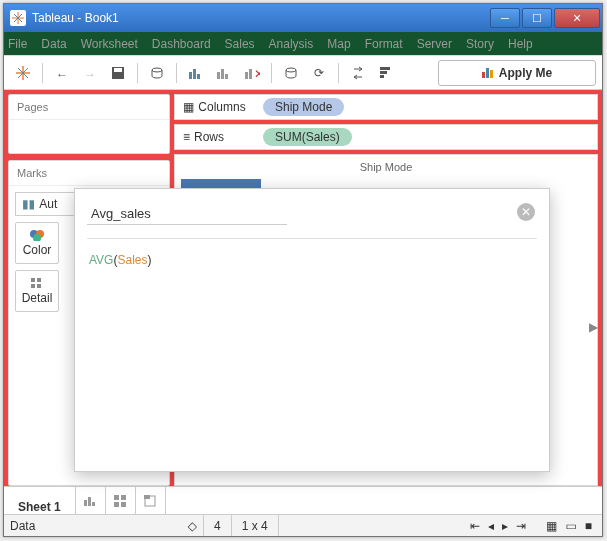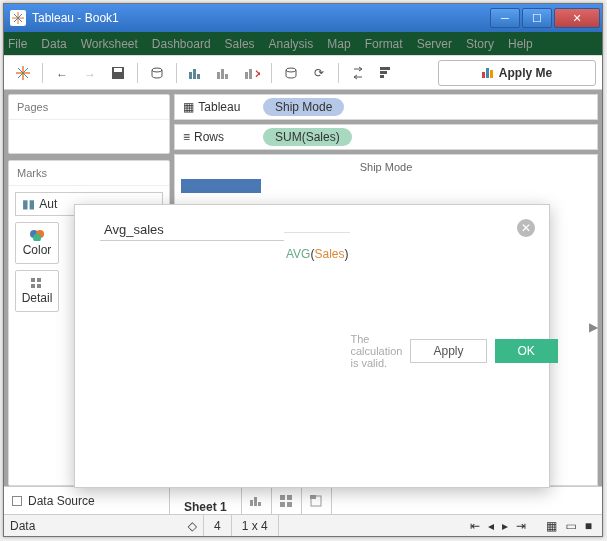--- a/index.html
+++ b/index.html
@@ -12,42 +12,42 @@
 .winbtn{width:30px;height:20px;background:linear-gradient(#5aa0f0,#3578c8);border:1px solid #2a5a9a;border-radius:2px;display:flex;align-items:center;justify-content:center;color:#fff;font-size:11px;cursor:pointer}
 .winbtn.close{width:46px;background:linear-gradient(#d66,#b44)}
 .menubar{height:24px;background:#14532d;border-bottom:1px solid #ddd;display:flex;align-items:center;padding:0 4px;gap:14px}
 .menubar span{color:#9a9a9a;cursor:pointer}
 .toolbar{height:34px;background:#fff;border-bottom:1px solid #d0d0d0;display:flex;align-items:center;padding:0 6px;gap:2px}
 .tbtn{width:26px;height:26px;display:flex;align-items:center;justify-content:center;cursor:pointer;color:#555;border-radius:2px}
 .tsep{width:1px;height:20px;background:#ccc;margin:0 4px}
 .showme{margin-left:auto;width:158px;height:26px;border:1px solid #bbb;border-radius:3px;display:flex;align-items:center;justify-content:center;gap:6px;cursor:pointer;background:#fff}
 .showme-icon{display:inline-flex;gap:1px;align-items:flex-end}
 .showme-icon i{width:3px;display:block}
-.content{flex:1;display:flex;background:#a3a3a3;position:relative;min-height:0}
+.content{flex:1;display:flex;background:#ef4444;position:relative;min-height:0}
 .leftcol{width:170px;display:flex;flex-direction:column;padding:4px 4px 0 4px;gap:6px}
 .panel{background:#fff;border:1px solid #d8d8d8;border-radius:2px}
 .panel .phead{padding:6px 8px;font-size:11px;color:#777;border-bottom:1px solid #eee}
 #pages{height:60px}
 #filters{height:32px}
 #marks{flex:1;display:flex;flex-direction:column}
 .marks-body{padding:6px;display:flex;flex-direction:column;gap:6px}
 .marktype{border:1px solid #ccc;padding:4px 6px;display:flex;align-items:center;gap:4px;cursor:pointer}
 .markrow{display:flex;gap:6px}
 .markcell{width:44px;height:42px;border:1px solid #ccc;border-radius:2px;display:flex;flex-direction:column;align-items:center;justify-content:center;gap:2px;cursor:pointer;font-size:10px;color:#666}
 .rightcol{flex:1;display:flex;flex-direction:column;padding:4px 4px 0 0;gap:4px;min-width:0}
 .shelf{display:flex;align-items:center;background:#fff;border:1px solid #d8d8d8;height:26px}
 .shelf .slabel{width:88px;padding:0 8px;color:#777;display:flex;align-items:center;gap:4px}
 .pill{height:18px;border-radius:9px;padding:0 12px;display:flex;align-items:center;font-size:11px;cursor:pointer}
 .pill.dim{background:#b6c8e8;color:#334}
 .pill.meas{background:#a8d8c0;color:#243}
 .vizarea{flex:1;background:#fff;border:1px solid #d8d8d8;display:flex;flex-direction:column;position:relative}
 .vizhead{text-align:center;padding:6px;color:#666;font-size:11px}
 .bluebar{width:80px;height:14px;background:#4a78b5;margin-left:6px}
 .expand{position:absolute;right:-2px;top:50%;width:10px;height:16px;color:#888;cursor:pointer}
-.calc-dialog{position:absolute;left:70px;top:114px;width:476px;height:284px;background:#fff;border:1px solid #ccc;box-shadow:0 4px 16px rgba(0,0,0,.25);z-index:10;display:flex;padding:14px 25px 10px}
+.calc-dialog{position:absolute;left:70px;top:98px;width:476px;height:284px;background:#fff;border:1px solid #ccc;box-shadow:0 4px 16px rgba(0,0,0,.25);z-index:10;display:flex;flex-direction:column;padding:14px 12px 10px}
 .calc-name{width:200px;height:22px;border:none;border-bottom:1px solid #ccc;padding:2px 4px;font-size:13px;outline:none}
 .calc-close{position:absolute;right:14px;top:14px;width:18px;height:18px;border-radius:50%;background:#bbb;color:#fff;display:flex;align-items:center;justify-content:center;cursor:pointer;font-size:12px}
 .calc-body{flex:1;border-top:1px solid #e0e0e0;margin-top:13px;padding:14px 2px;font-family:Consolas,monospace;font-size:12px}
 .calc-body .fn{color:#6a8}
 .calc-body .fld{color:#d78a3a}
 .calc-foot{display:flex;align-items:center;gap:8px;padding-top:6px}
 .calc-status{color:#aaa;font-size:11px;flex:1}
 .btn{height:24px;padding:0 22px;border:1px solid #ccc;background:#fff;cursor:pointer;font-size:12px;color:#555}
 .btn.ok{background:#3ab88a;border-color:#3ab88a;color:#fff}
 .tabs{height:28px;background:#fff;border-top:1px solid #ccc;display:flex;align-items:center}
@@ -219,21 +219,21 @@
             </div>
           </div>
         </div>
       </div>
     </div>
 
     <div class="rightcol">
       <div class="shelf">
         <div class="slabel">
             <span>▦</span>
-            <span>Tableau</span>
+            <span>Columns</span>
           </div>
         <div class="pill dim">
             <span>Ship Mode</span>
           </div>
       </div>
       <div class="shelf">
         <div class="slabel">
             <span>≡</span>
             <span>Rows</span>
           </div>
@@ -247,34 +247,25 @@
         <div class="expand">▶</div>
       </div>
     </div>
 
     <div class="calc-dialog">
       <input class="calc-name" value="Avg_sales" style="">
       <div class="calc-close">✕</div>
       <div class="calc-body">
         <span class="fn">AVG</span><span>(</span><span class="fld">Sales</span><span>)</span>
       </div>
-      <div class="calc-foot">
-        <div class="calc-status">The calculation is valid.</div>
-        <button class="btn">Apply</button>
-        <button class="btn ok">OK</button>
-      </div>
     </div>
 
   </div>
 
   <div class="tabs">
-    <div class="dsrc">
-      <span class="sq"></span>
-      <span>Data Source</span>
-    </div>
     <div class="tab">
         <span>Sheet 1</span>
       </div>
     <div class="tabicn">
         <svg width="14" height="12">
           <rect x="1" y="5" width="3" height="6" fill="#999"></rect>
           <rect x="5" y="2" width="3" height="9" fill="#999"></rect>
           <rect x="9" y="7" width="3" height="4" fill="#999"></rect>
         </svg>
       </div>

